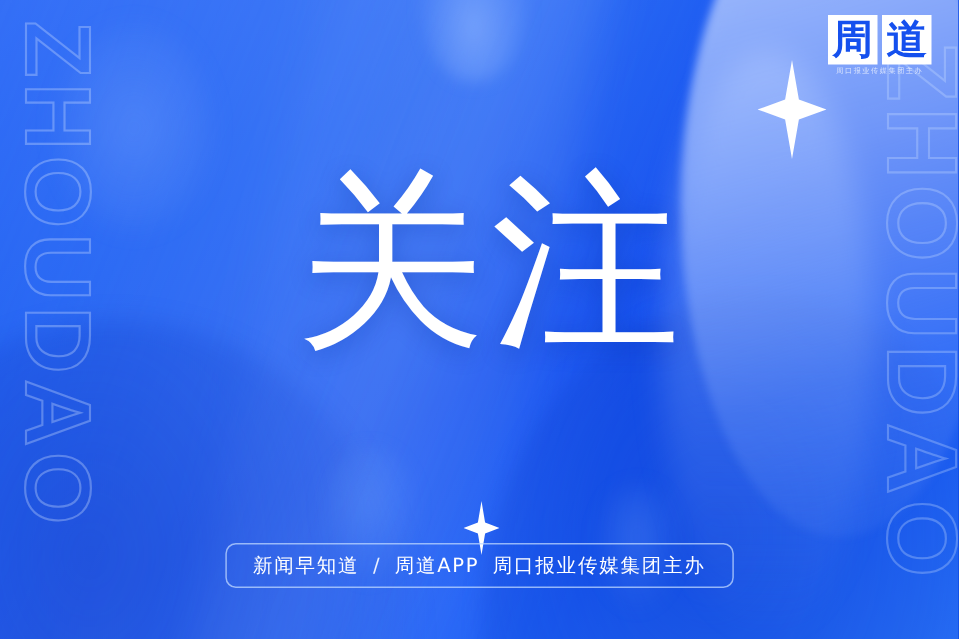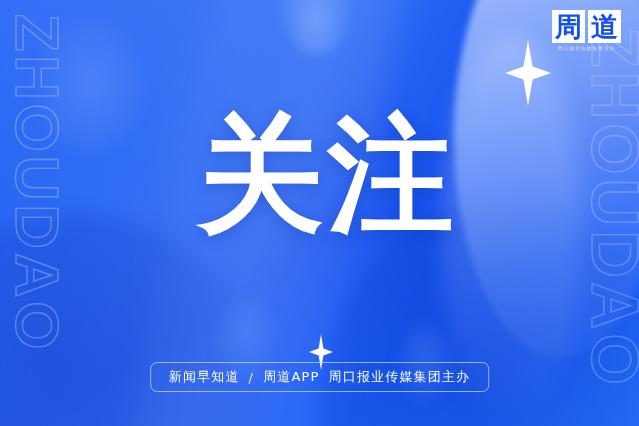--- a/index.html
+++ b/index.html
@@ -229,21 +229,21 @@
 
   
   .headline {
     position: absolute;
     left: 16px;
     right: 0;
     top: 112px;
     text-align: center;
     color: #ffffff;
     font-size: 126px;
-    font-weight: 700;
+    font-weight: 400;
     line-height: 1;
     letter-spacing: 0.03em;
     font-family: "DejaVu Sans", "Liberation Sans", sans-serif;
     text-shadow: 0 3px 16px rgba(8,40,150,0.30);
     user-select: none;
   }
 
   
   .banner {
     position: absolute;

